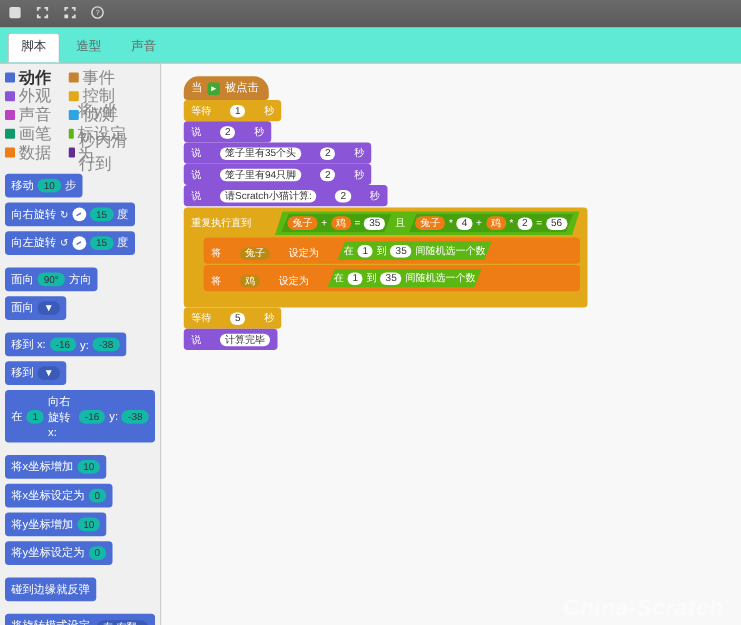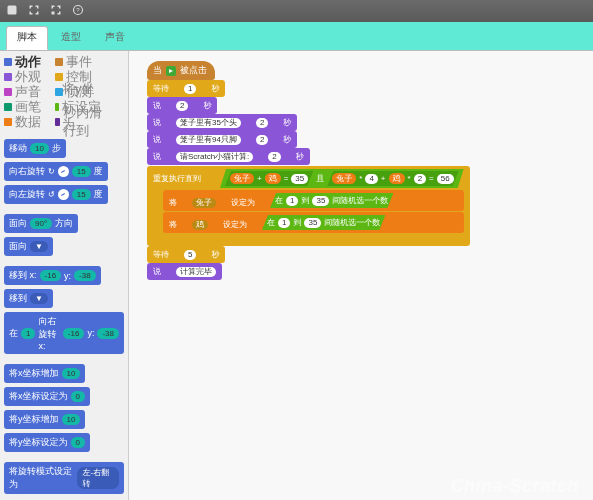--- a/index.html
+++ b/index.html
@@ -144,20 +144,21 @@
             <span class="oval">0</span>
           </div>
         <div class="blk">
             <span>将y坐标增加</span>
             <span class="oval">10</span>
           </div>
         <div class="blk">
             <span>将y坐标设定为</span>
             <span class="oval">0</span>
           </div>
+        <div class="blk sep">碰到边缘就反弹</div>
         <div class="blk sep">
             <span>将旋转模式设定为</span>
             <span class="oval dark">左-右翻转</span>
           </div>
 
       </div>
     </div>
 
     <div class="workspace">
       <div class="script">

